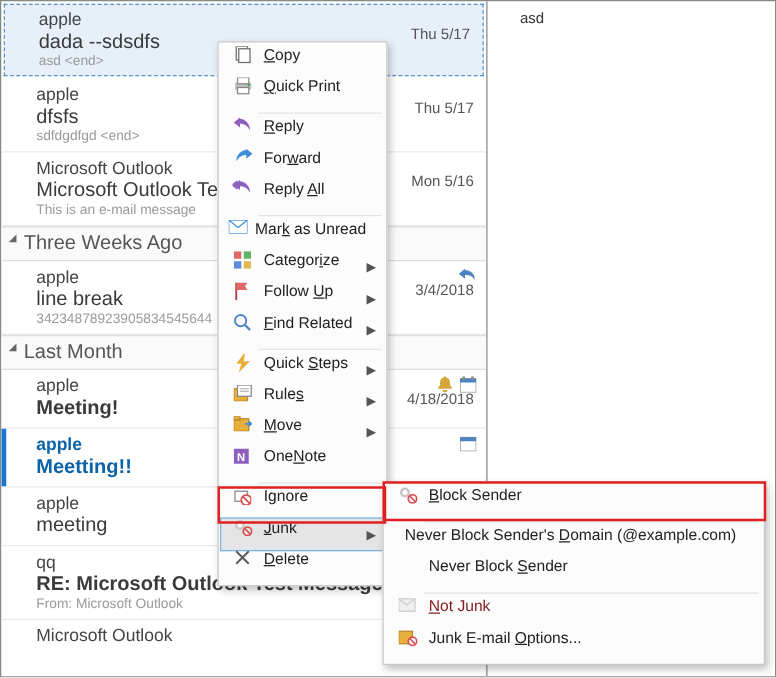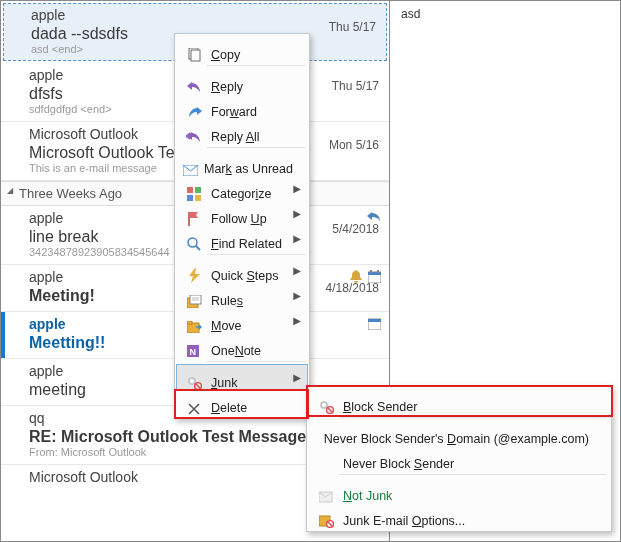--- a/index.html
+++ b/index.html
@@ -1,35 +1,35 @@
 <!DOCTYPE html>
 <html><head>
 <meta charset="utf-8">
 <style>
 html,body{margin:0;padding:0;font-family:"Segoe UI",Arial,sans-serif;font-size:12px;color:#333;background:#fff}
 .wrap{position:relative;width:621px;height:542px;border:1px solid #888;box-sizing:border-box;overflow:hidden}
 .msg-list{width:389px;border-right:1px solid #888;height:100%;overflow:hidden;box-sizing:border-box}
-.reading{position:absolute;left:390px;top:0;right:0;padding:6px 10px;font-size:12px}
+.reading{position:absolute;left:390px;top:0;right:0;padding:6px 25px;font-size:12px}
 .item{padding:4px 12px 6px 28px;border-bottom:1px solid #e9e9e9;position:relative}
 .item .from{font-size:14px;color:#444}
 .item .subj{font-size:16px;color:#3a3a3a;margin-top:2px}
 .item .prev{font-size:11px;color:#9a9a9a}
 .item .date{position:absolute;right:10px;top:16px;font-size:12px;color:#555}
 .item.selected{background:#e7f0f9;border:1px dashed #5a93c9;margin:2px;padding:3px 11px 5px 27px}
 .item.unread .from,.item.unread .subj{color:#0a63a8;font-weight:600}
 .item.unread::before{content:"";position:absolute;left:0;top:0;bottom:0;width:4px;background:#1b76d0}
-.grouphdr{background:#fafafa;border-top:1px solid #ddd;border-bottom:1px solid #ddd;padding:4px 10px 4px 18px;font-size:13px;color:#555;position:relative}
+.grouphdr{background:#fafafa;border-top:1px solid #ddd;border-bottom:1px solid #ddd;padding:4px 10px 4px 18px;font-size:16px;color:#555;position:relative}
 .grouphdr::before{content:"◢";position:absolute;left:6px;top:4px;font-size:8px;color:#666}
 .badges{position:absolute;right:8px;top:4px;display:flex;gap:4px}
 .badge{width:14px;height:14px;display:inline-flex;align-items:center;justify-content:center}
 
 
 .menu{position:absolute;background:#fcfcfc;border:1px solid #c8c8c8;box-shadow:2px 3px 6px rgba(0,0,0,.25);padding:3px 2px;z-index:10;font-size:12.5px;min-width:130px}
-.menu-item{display:flex;align-items:flex-end;height:25px;padding:0 20px 0 6px;white-space:nowrap;position:relative;color:#222}
-.menu-item.disabled{color:#15803d}
+.menu-item{display:flex;align-items:flex-start;height:25px;padding:0 20px 0 6px;white-space:nowrap;position:relative;color:#222}
+.menu-item.disabled{color:#7f1d1d}
 .menu-item.hover{background:#e5e5e5;border:1px solid #7bb4e3;margin:-1px}
 .menu .mi-icon{width:22px;display:flex;justify-content:center;align-items:center;margin-right:6px}
 .menu .mi-icon svg{display:block}
 .menu .sub-arrow{position:absolute;right:6px;top:7px;font-size:10px;color:#555}
 .menu-sep{height:1px;background:#e2e2e2;margin:3px 2px 3px 30px}
 .accel{text-decoration:underline}
 
 .redbox{position:absolute;border:2px solid #e02020;pointer-events:none;z-index:30}
 </style>
 </head>
@@ -61,30 +61,33 @@
     </div>
 
     <div class="grouphdr">
       <span>Three Weeks Ago</span>
     </div>
 
     <div class="item">
       <div class="from">apple</div>
       <div class="subj">line break</div>
       <div class="prev">34234878923905834545644</div>
-      <div class="date">5/4/2018</div>
+      <div class="date">3/4/2018</div>
       <div class="badges">
         <span class="badge">
             <svg width="14" height="11" viewBox="0 0 14 11">
               <path d="M5 0L0 4l5 4V5c4 0 6 1 8 4 0-5-4-8-8-8V0z" fill="#4a84c4"></path>
             </svg>
           </span>
       </div>
     </div>
 
+    <div class="grouphdr">
+      <span>Last Month</span>
+    </div>
 
     <div class="item">
       <div class="from">apple</div>
       <div class="subj" style="font-weight:600">Meeting!</div>
       <div class="date">4/18/2018</div>
       <div class="badges">
         <span class="badge">
             <svg width="12" height="13" viewBox="0 0 12 13">
               <path d="M6 0a1 1 0 00-1 1c-2 .4-3 2-3 4v2L0 10h12l-2-3V5c0-2-1-3.6-3-4a1 1 0 00-1-1zM4 11a2 2 0 004 0H4z" fill="#d6a63a"></path>
             </svg>
@@ -136,20 +139,31 @@
   <div class="menu" style="left:173px;top:32px;width:128px">
     <div class="menu-item">
         <span class="mi-icon">
           <svg width="14" height="14" viewBox="0 0 14 14">
             <rect x="2" y="0" width="9" height="11" fill="#fff" stroke="#6b6b6b"></rect>
             <rect x="4" y="2" width="9" height="11" fill="#fff" stroke="#6b6b6b"></rect>
           </svg>
         </span>
         <span><span class="accel">C</span>opy</span>
       </div>
+    <div class="menu-item">
+        <span class="mi-icon">
+          <svg width="15" height="14" viewBox="0 0 15 14">
+            <rect x="1" y="4" width="13" height="6" rx="1" fill="#bfbfbf"></rect>
+            <rect x="3" y="0" width="9" height="5" fill="#fff" stroke="#888"></rect>
+            <rect x="3" y="8" width="9" height="5" fill="#fff" stroke="#888"></rect>
+            <circle cx="12" cy="6" r="1" fill="#3ba23b"></circle>
+          </svg>
+        </span>
+        <span><span class="accel">Q</span>uick Print</span>
+      </div>
     <div class="menu-sep"></div>
     <div class="menu-item">
         <span class="mi-icon">
           <svg width="15" height="12" viewBox="0 0 15 12">
             <path d="M5 0L0 4l5 4V5c4 0 6 2 8 5 0-5-4-9-8-9V0z" fill="#8e5fbf"></path>
           </svg>
         </span>
         <span><span class="accel">R</span>eply</span>
       </div>
     <div class="menu-item">
@@ -246,20 +260,30 @@
     <div class="menu-item">
         <span class="mi-icon">
           <svg width="14" height="14" viewBox="0 0 14 14">
             <rect x="0" y="1" width="12" height="12" fill="#8e5fbf"></rect>
             <text x="2.5" y="11" font-size="9" fill="#fff" font-weight="700">N</text>
           </svg>
         </span>
         <span>One<span class="accel">N</span>ote</span>
       </div>
     <div class="menu-sep"></div>
+    <div class="menu-item">
+        <span class="mi-icon">
+          <svg width="14" height="14" viewBox="0 0 14 14">
+            <rect x="1" y="3" width="10" height="8" fill="#fff" stroke="#888"></rect>
+            <circle cx="10" cy="10" r="4" fill="#fff" stroke="#d94c4c" stroke-width="1.4"></circle>
+            <path d="M7.5 7.5l5 5" stroke="#d94c4c" stroke-width="1.4"></path>
+          </svg>
+        </span>
+        <span>I<span class="accel">g</span>nore</span>
+      </div>
     <div class="menu-item hover">
         <span class="mi-icon">
           <svg width="15" height="14" viewBox="0 0 15 14">
             <circle cx="5" cy="5" r="4" fill="#c7c7c7"></circle>
             <circle cx="5" cy="5" r="2" fill="#fff"></circle>
             <circle cx="11" cy="10" r="3.4" fill="none" stroke="#d94c4c" stroke-width="1.4"></circle>
             <path d="M8.8 7.8l4.4 4.4" stroke="#d94c4c" stroke-width="1.4"></path>
           </svg>
         </span>
         <span><span class="accel">J</span>unk</span>

